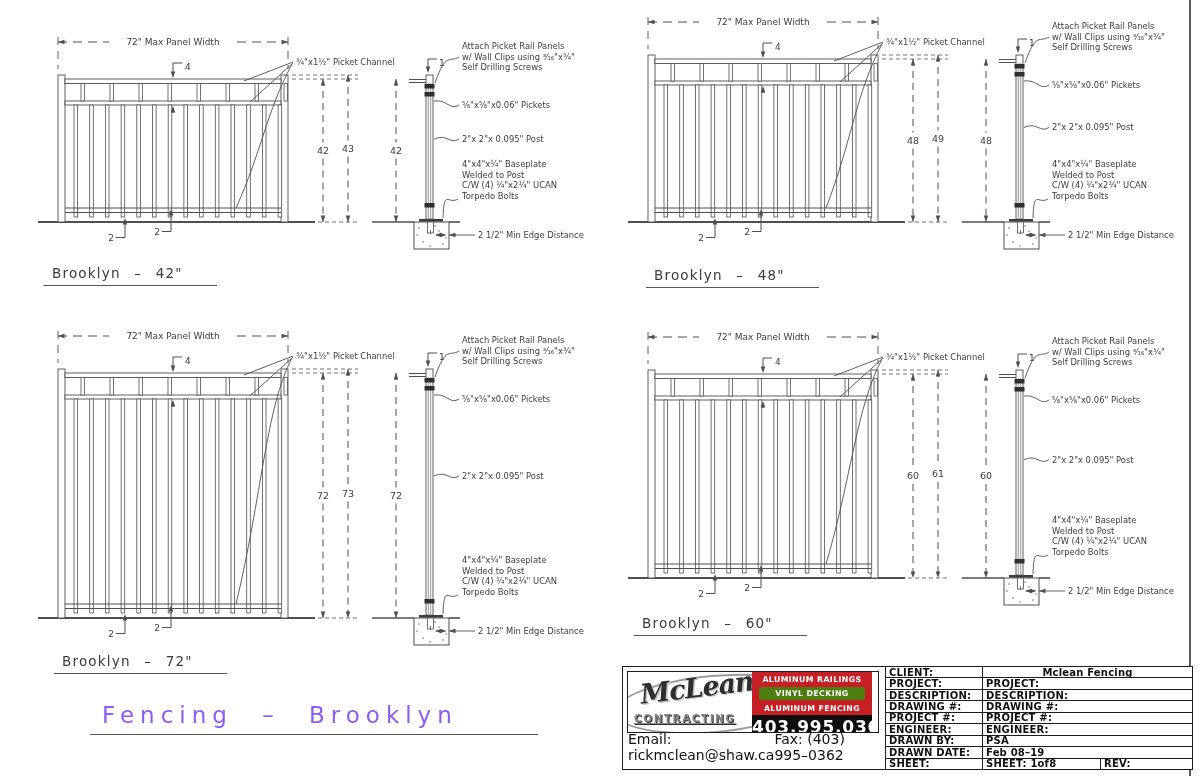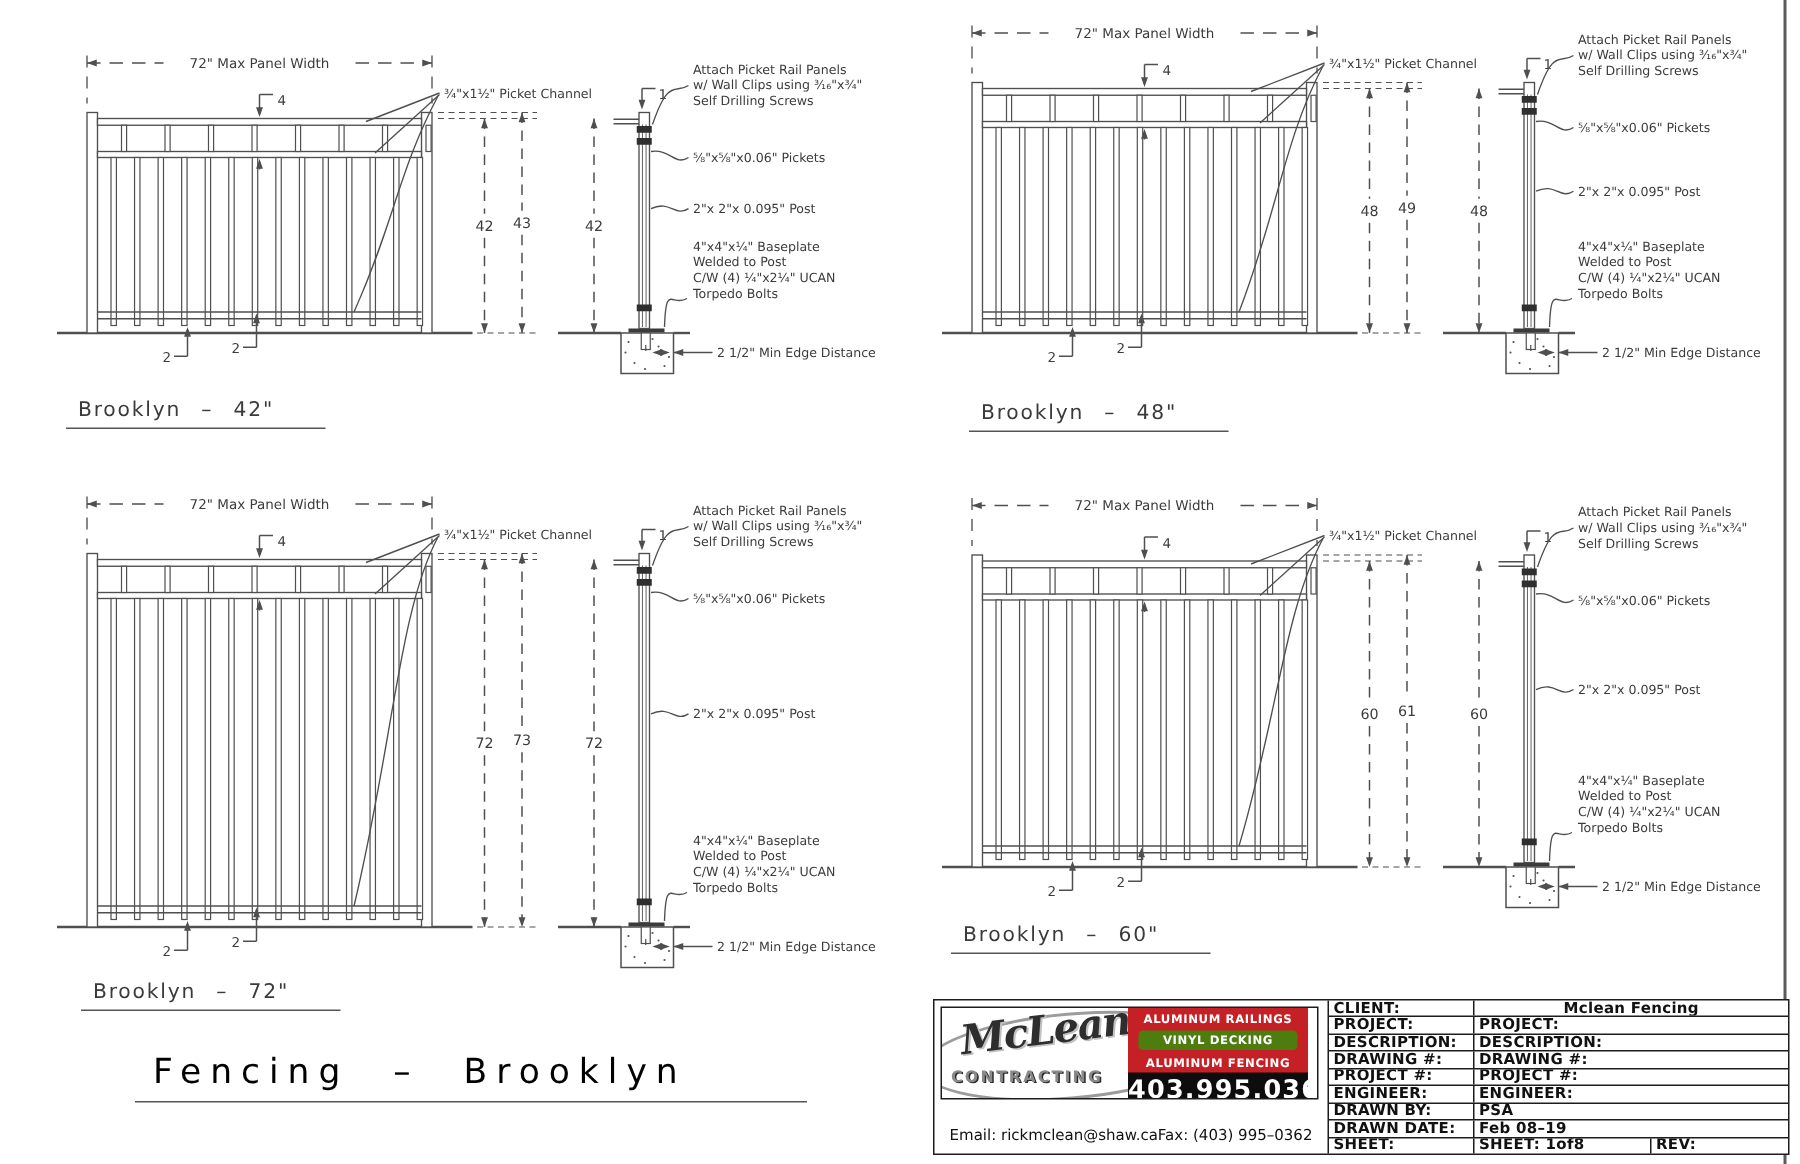--- a/index.html
+++ b/index.html
@@ -11,45 +11,45 @@
   .pos3{left:30px;top:316px;}
   .pos4{left:620px;top:316px;}
   svg text{font-family:"DejaVu Sans",sans-serif;}
   .dwg-label{position:absolute;font-size:13.5px;letter-spacing:1.2px;word-spacing:8px;color:#3a3a3a;
              border-bottom:1.6px solid #555;padding:0 34px 4px 8px;white-space:nowrap;}
   .lbl1{left:44px;top:265px;}
   .lbl2{left:646px;top:267px;}
   .lbl3{left:54px;top:653px;}
   .lbl4{left:634px;top:615px;}
   .main-title{position:absolute;left:90px;top:702px;font-size:23px;letter-spacing:6px;word-spacing:16px;
-              color:#000000;border-bottom:1.6px solid #555;padding:0 80px 6px 12px;white-space:nowrap;}
+              color:#8b5cf6;border-bottom:1.6px solid #555;padding:0 80px 6px 12px;white-space:nowrap;}
   .sheet-border{position:absolute;left:1189px;top:0;width:1.5px;height:776px;background:#5a5a5a;}
   
   .tblock{position:absolute;left:622px;top:666px;width:571px;height:104px;border:1.5px solid #1d1d1d;
           display:flex;background:#fff;box-sizing:border-box;}
   .tb-left{position:relative;width:263px;border-right:1.2px solid #1d1d1d;box-sizing:border-box;}
   .logo-banner{position:absolute;left:4px;top:4px;width:252px;height:62px;border:1.5px solid #1d1d1d;
                background:#fff;overflow:hidden;box-sizing:border-box;}
   .logo-oval{position:absolute;left:-14px;top:3px;width:196px;height:54px;border:2.5px solid #9c9c9c;
              border-radius:50%;transform:rotate(-5deg);}
   .logo-script{position:absolute;left:12px;top:0px;font-family:"DejaVu Serif",serif;font-style:italic;
                font-weight:700;font-size:27px;color:#2e2e2e;transform:rotate(-7deg);letter-spacing:-1px;
                text-shadow:1.2px 1.2px 0 #c2c2c2;}
   .logo-sub{position:absolute;left:6px;top:40px;font-size:10.5px;font-weight:700;letter-spacing:1.5px;
-            color:#8a8a8a;text-shadow:1px 1px 0 #2c2c2c;}
+            color:#8a8a8a;text-shadow:1px 1px 0 #2c2c2c;text-decoration:underline;}
   .logo-red{position:absolute;right:6px;top:0;width:120px;height:100%;background:#c42026;
             display:flex;flex-direction:column;}
   .svc{color:#fff;font-size:7.8px;font-weight:700;letter-spacing:.4px;text-align:center;padding:3px 0 2px;}
   .svc-sep{height:1px;background:#fff;margin:0 4px;}
   .svc-pill{background:#4d7c0f;margin:1px 7px;border-radius:3px;padding:2px 0;font-size:7.8px;
             font-weight:700;letter-spacing:.4px;color:#fff;text-align:center;}
   .phone{margin-top:auto;background:#0d0d0d;color:#fff;font-weight:700;font-size:17px;text-align:center;
          padding:2px 0 3px;letter-spacing:.8px;}
-  .contact{position:absolute;left:5px;right:5px;bottom:6px;display:flex;justify-content:center;
-           font-size:10px;color:#111;}
+  .contact{position:absolute;left:5px;right:5px;bottom:6px;display:flex;justify-content:flex-start;
+           font-size:14px;color:#111;}
   .tb-right{flex:1;display:flex;flex-direction:column;}
   .tb-row{flex:1;display:grid;grid-template-columns:97px 1fr;border-bottom:1px solid #1d1d1d;min-height:0;}
   .tb-row:last-child{border-bottom:none;}
   .tb-row3{grid-template-columns:97px 118px 1fr;}
   .tb-c{border-right:1px solid #1d1d1d;padding:0 3px;font-size:10px;font-weight:700;letter-spacing:.2px;
         display:flex;align-items:center;color:#111;overflow:hidden;white-space:nowrap;}
   .tb-row .tb-c:last-child{border-right:none;}
   .tb-center{justify-content:center;}
 </style>
 </head>

